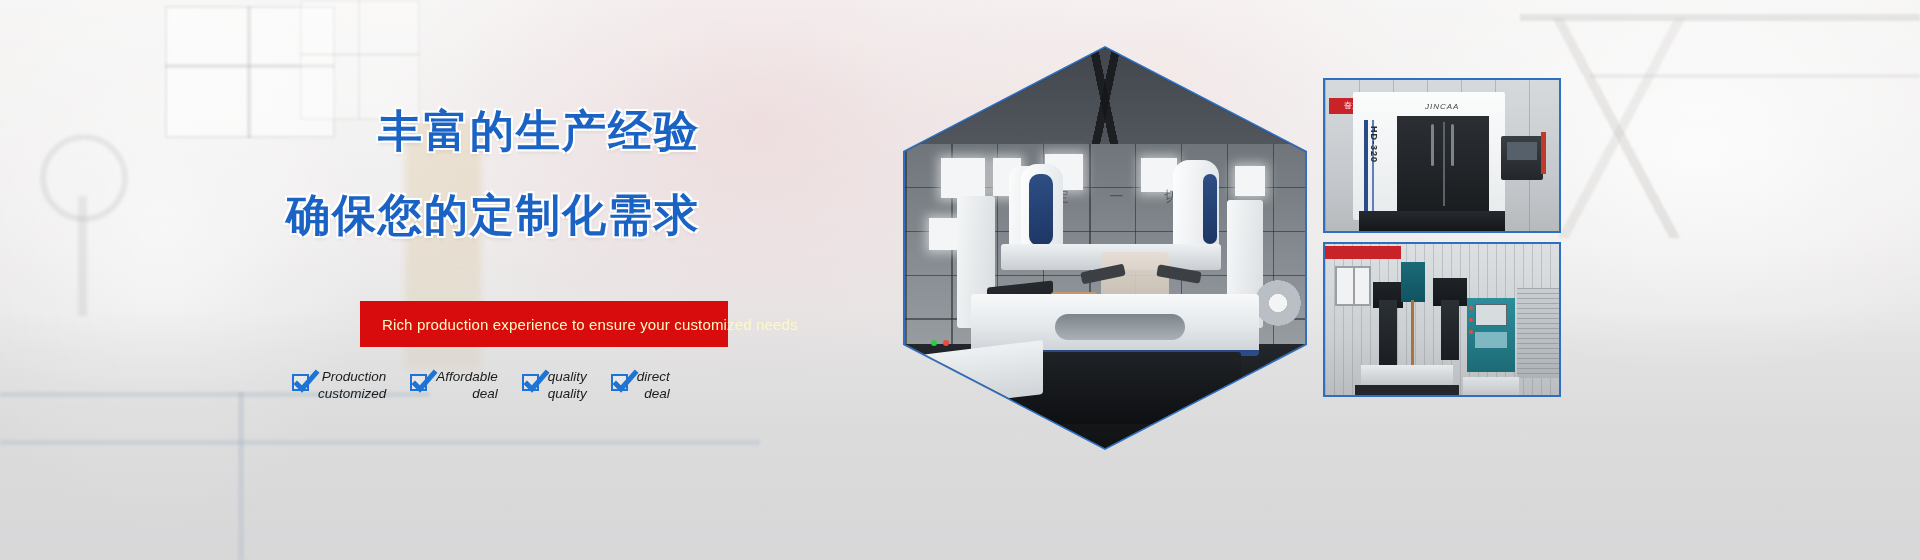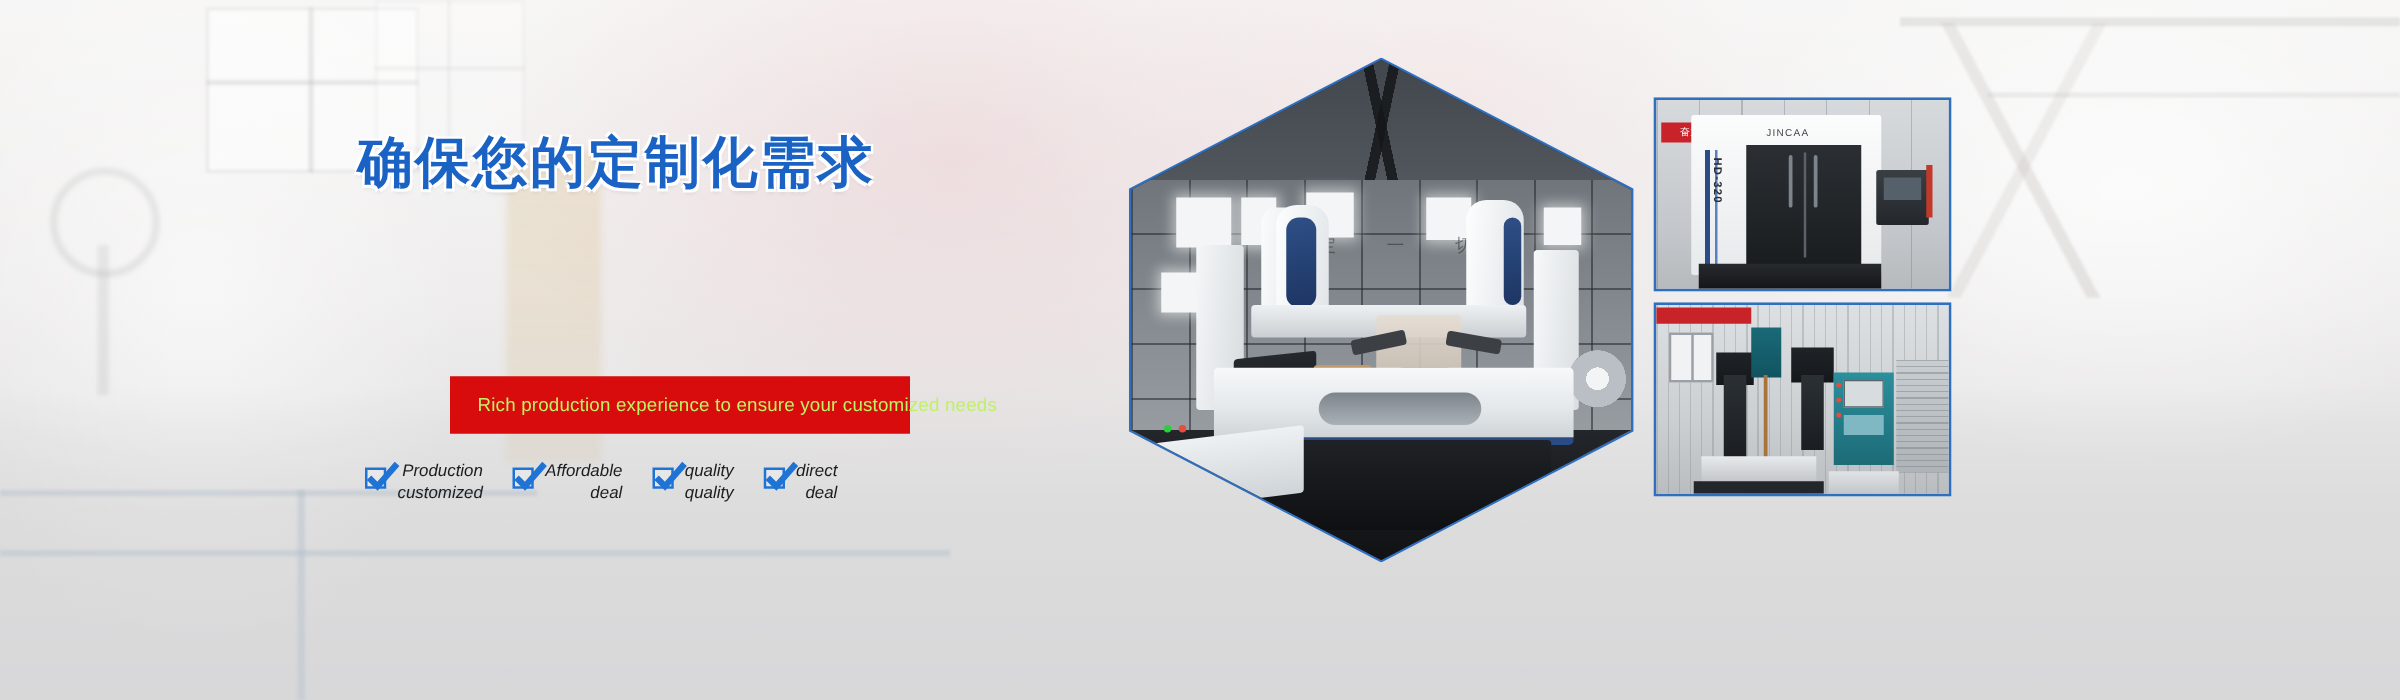--- a/index.html
+++ b/index.html
@@ -116,34 +116,34 @@
     letter-spacing: 2px;
     color: #1a63c4;
     text-shadow:
       -2px -2px 0 rgba(255,255,255,.95),
        2px -2px 0 rgba(255,255,255,.95),
       -2px  2px 0 rgba(255,255,255,.95),
        2px  2px 0 rgba(255,255,255,.95),
        0    3px 4px rgba(0,0,0,.10);
     white-space: nowrap;
   }
-  .headline .l2 { display: block; }
+  .headline .l2 { display: block; margin-top: 32px; }
 
   
   .redbar {
     position: absolute;
     left: 360px; top: 301px;
     width: 368px; height: 46px;
     background: #d80c0c;
     display: flex;
     align-items: center;
     padding-left: 22px;
   }
   .redbar-text {
-    color: #bef264;
+    color: #fef9c3;
     font-size: 15px;
     letter-spacing: .15px;
     white-space: nowrap;
   }
 
   
   .features {
     position: absolute;
     left: 292px; top: 368px;
     display: flex;
@@ -334,22 +334,22 @@
     background: #2a4b86;
   }
   .t1-stripe.s2 { left: 47px; width: 2px; background: #5d7fbd; }
   .t1-model {
     position: absolute; left: 44px; top: 46px;
     color: #2a2e32; font-size: 9px; font-weight: 700; letter-spacing: 1px;
     writing-mode: vertical-rl;
     font-family: "Liberation Sans", sans-serif;
   }
   .t1-brand {
-    position: absolute; left: 88px; top: 22px;
-    color: #44484c; font-size: 8px; letter-spacing: 1px;
+    position: absolute; left: 100px; top: 22px;
+    color: #44484c; font-size: 8px; letter-spacing: 1px; font-style: italic;
   }
   .t1-cnc {
     position: absolute; left: 176px; top: 56px; width: 42px; height: 44px;
     background: linear-gradient(180deg,#3a3f44,#23272b); border-radius: 2px;
   }
   .t1-cnc-screen {
     position: absolute; left: 182px; top: 62px; width: 30px; height: 18px;
     background: #55606b;
   }
   .t1-cnc-red {
@@ -453,20 +453,21 @@
   <div class="bg-beam b2"></div>
   <div class="bg-floor"></div>
   <div class="bg-rail"></div>
   <div class="bg-rail r2"></div>
   <div class="bg-post"></div>
   <div class="bg-haze"></div>
 
   <div class="copy">
 
     <div class="headline">
+      <span>丰富的生产经验</span>
       <span class="l2">确保您的定制化需求</span>
     </div>
 
     <div class="redbar">
       <span class="redbar-text">Rich production experience to ensure your customized needs</span>
     </div>
 
     <div class="features">
 
       <div class="feature">

